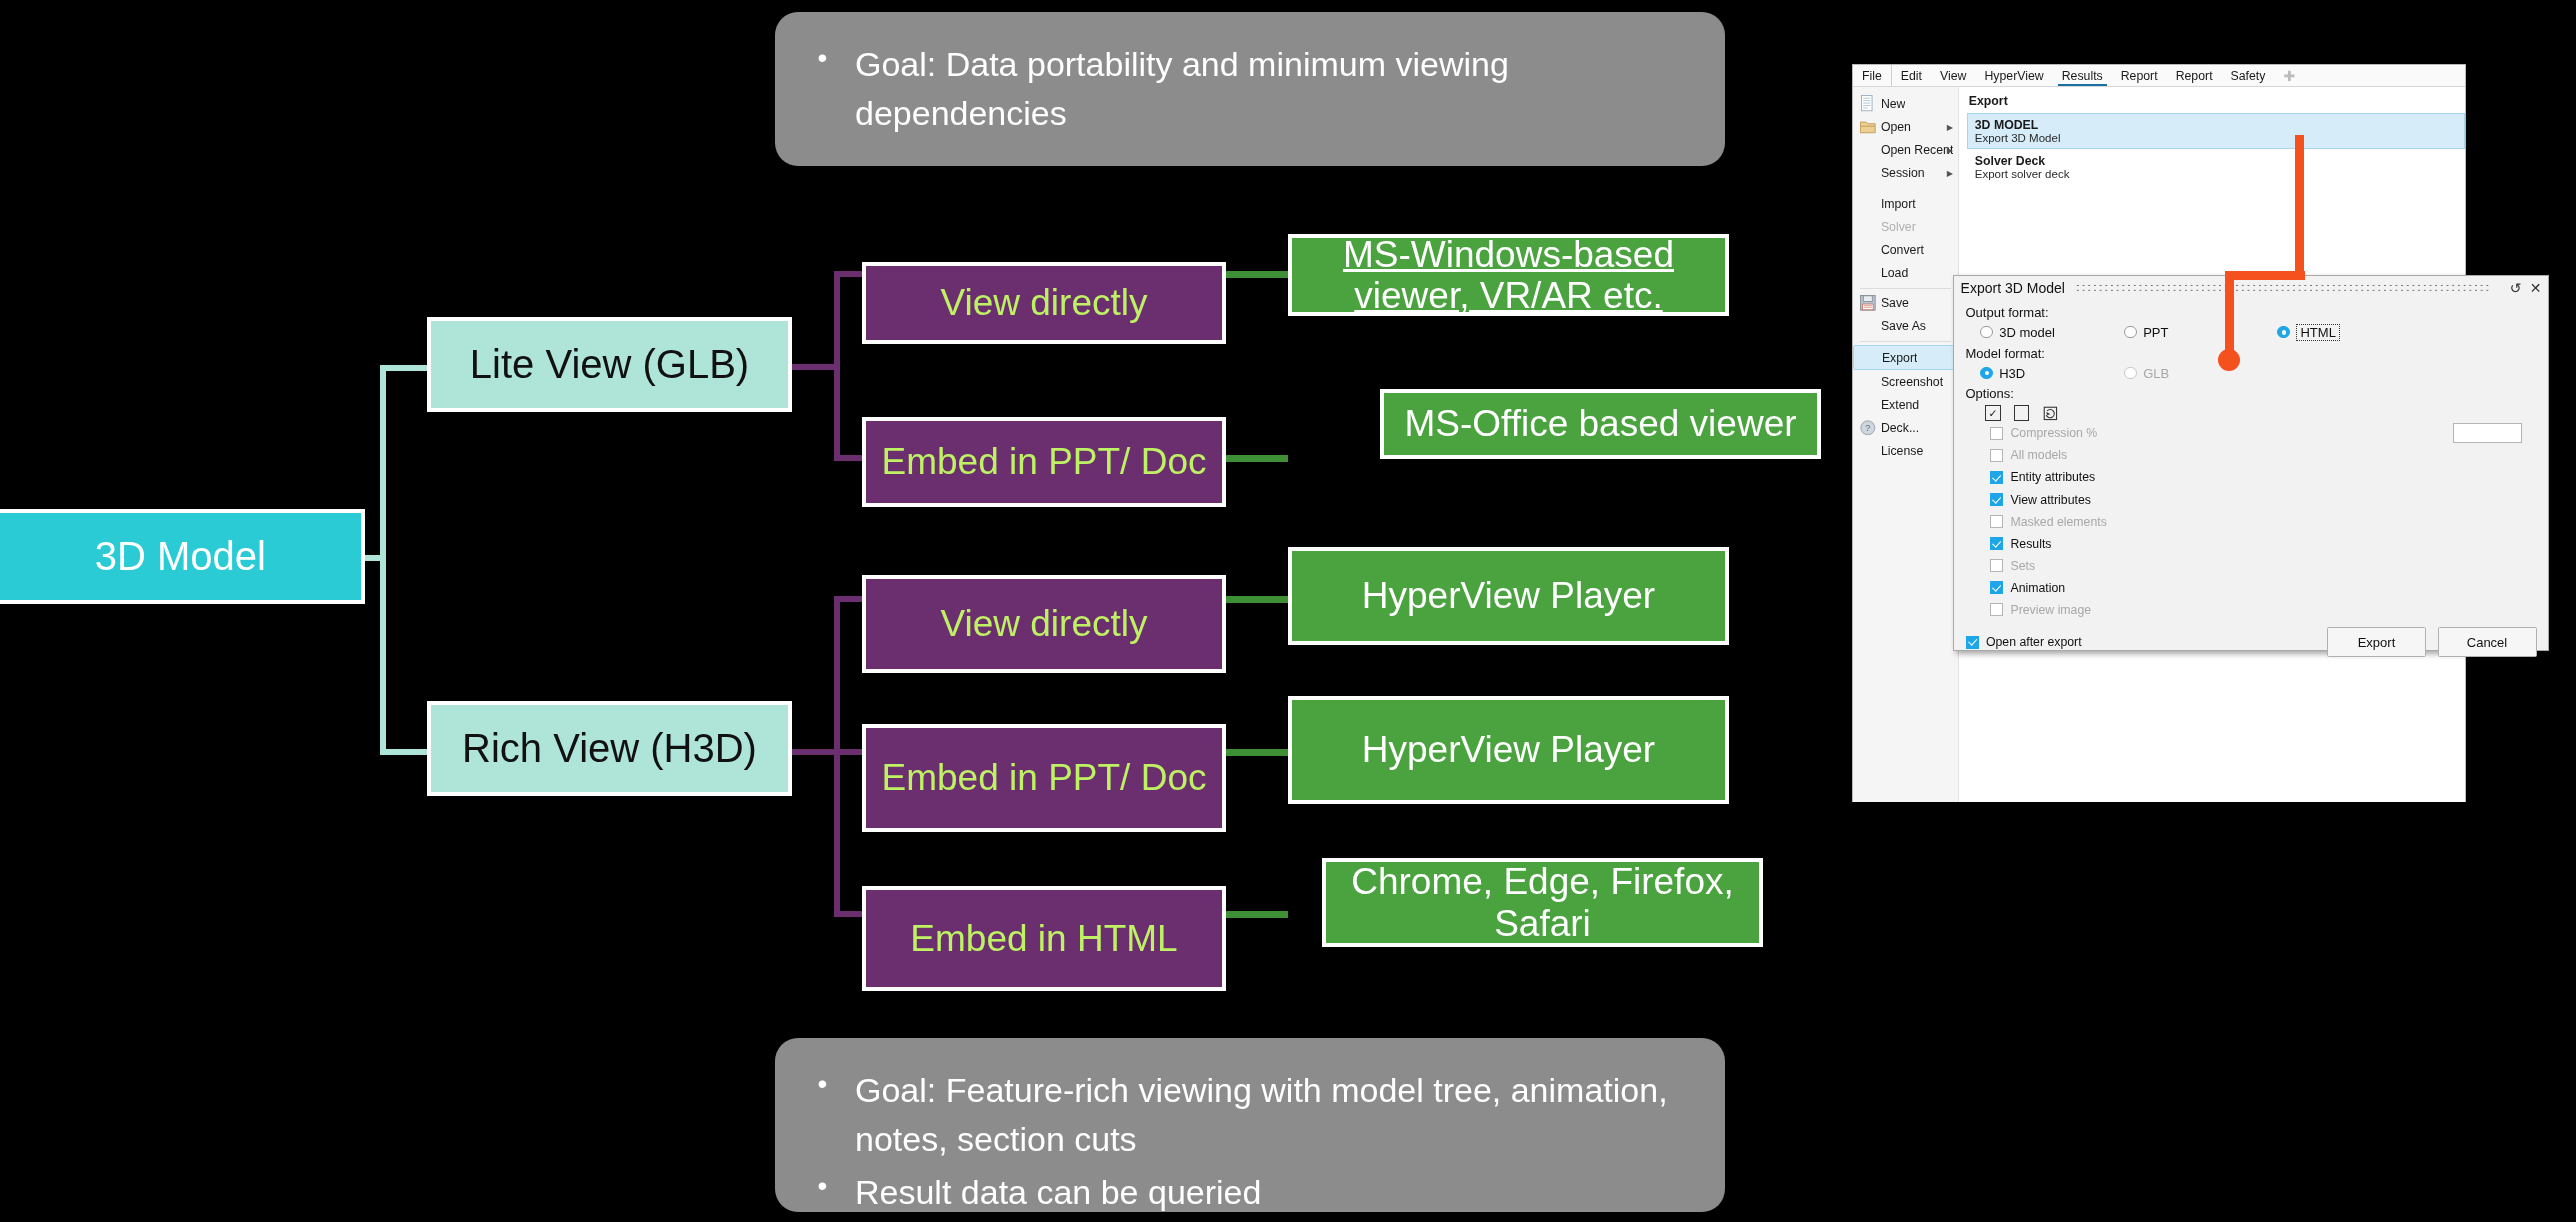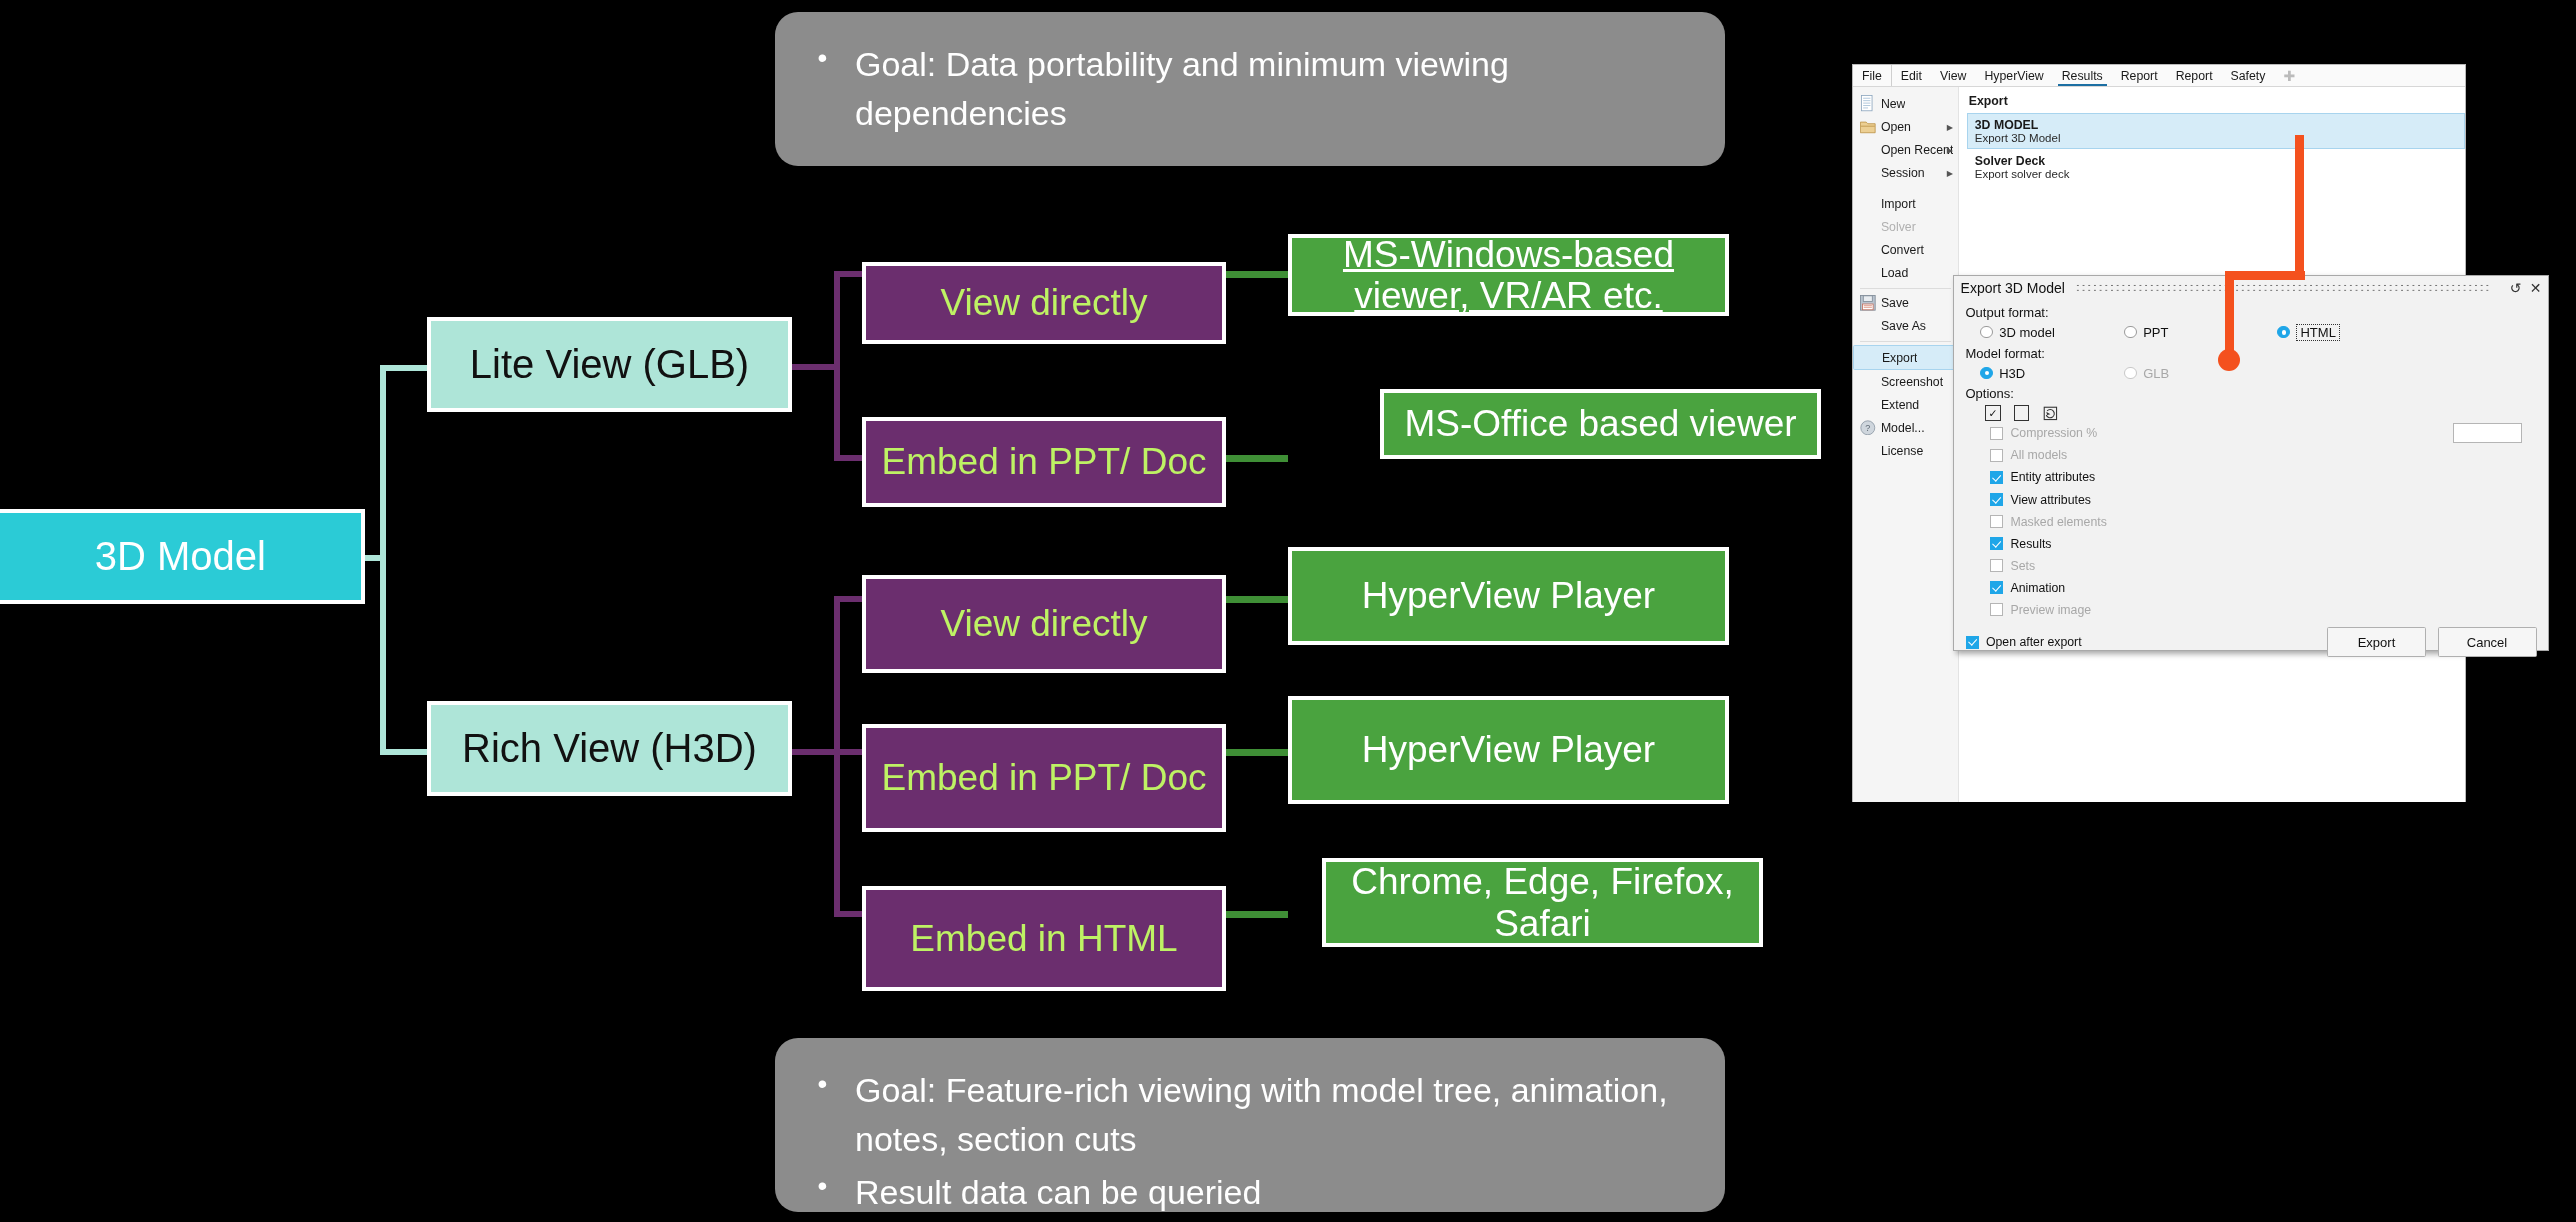--- a/index.html
+++ b/index.html
@@ -309,21 +309,21 @@
         <span class="lbl">Extend</span>
       </div>
 
       <div class="lrow">
         <span class="ico">
           <svg width="15.6" height="15.6" viewBox="0 0 19 19" style="font-size:15px">
               <circle cx="9.5" cy="9.5" r="8.5" fill="#cfd6dd" stroke="#8b97a3"></circle>
               <text x="9.5" y="13.5" font-size="11" text-anchor="middle" fill="#5a6670" font-family="Liberation Sans, sans-serif">?</text>
             </svg>
         </span>
-        <span class="lbl">Model...</span>
+        <span class="lbl">Deck...</span>
       </div>
 
       <div class="lrow">
         <span class="ico"></span>
         <span class="lbl">License</span>
       </div>
     </div>
 
     <div class="rightcol">
       <div class="exp-h">Export</div>

